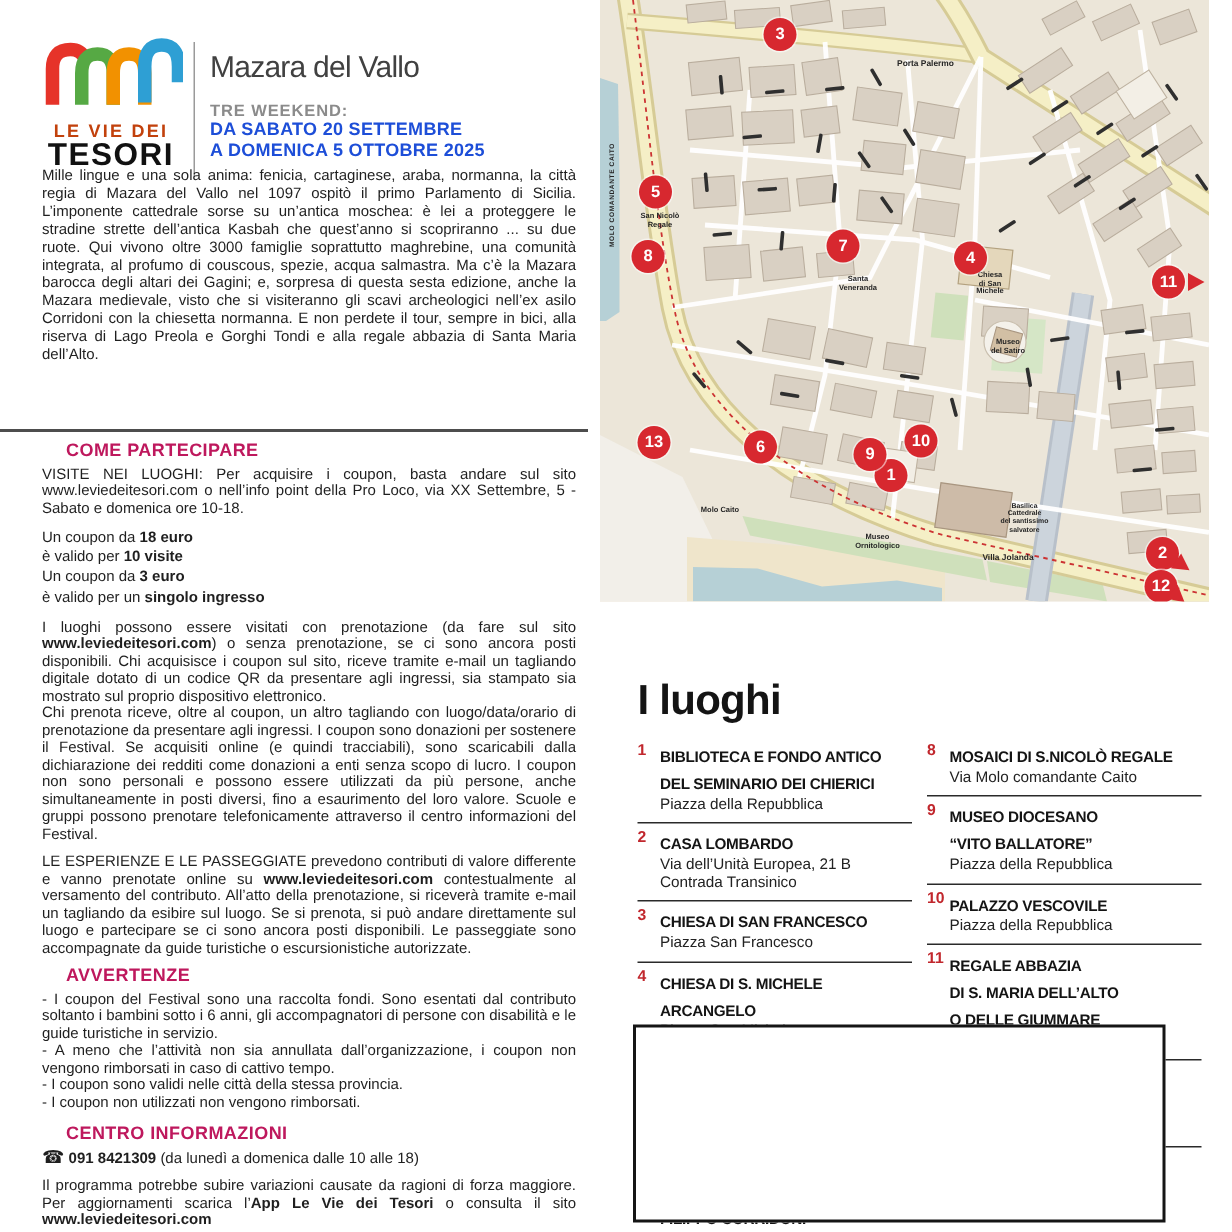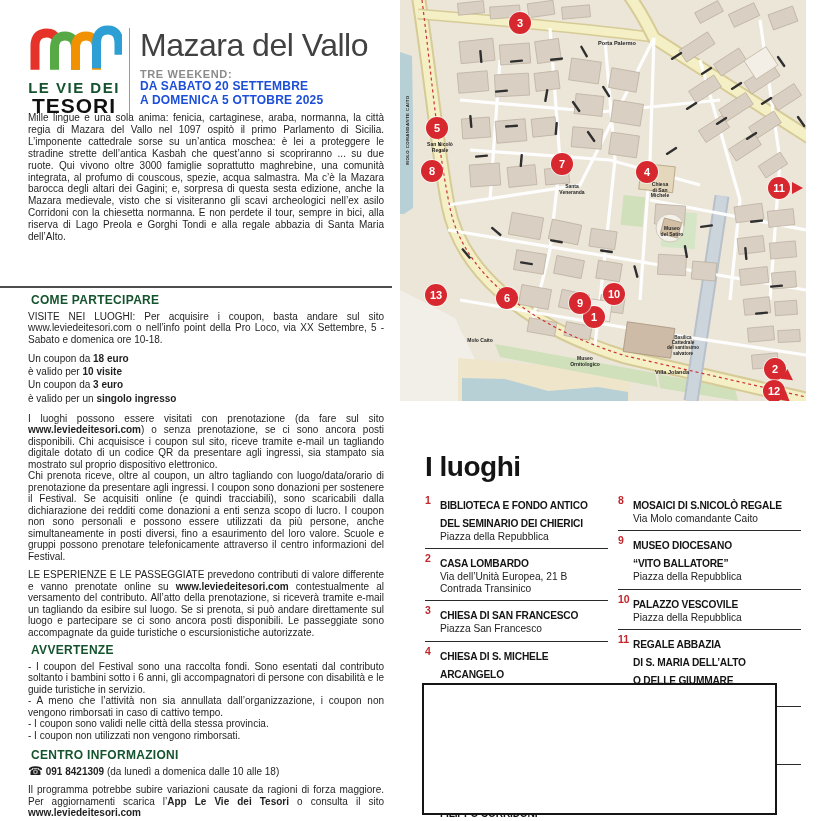--- a/index.html
+++ b/index.html
@@ -2,35 +2,35 @@
 <html><head>
 <meta charset="utf-8">
 <style>
   html,body{margin:0;padding:0;}
   body{width:821px;height:821px;position:relative;background:#ffffff;
        font-family:"Liberation Sans",sans-serif;color:#222;overflow:hidden;}
   .abs{position:absolute;}
 
   
   .logo{left:26px;top:22px;width:96px;text-align:center;}
-  .logo-text1{font-size:15px;font-weight:700;letter-spacing:1.5px;color:#14532d;margin-top:1px;}
+  .logo-text1{font-size:12px;font-weight:700;letter-spacing:1.5px;color:#c2410c;margin-top:1px;}
   .logo-text2{font-size:21px;font-weight:800;letter-spacing:1px;color:#111;margin-top:-2px;}
   .vdivider{left:129px;top:28px;width:1px;height:90px;background:#9a9a9a;}
   .titleblock{left:140px;top:28px;width:250px;}
-  .page-title{font-size:32px;color:#414141;letter-spacing:-.5px;line-height:34px;}
+  .page-title{font-size:20px;color:#414141;letter-spacing:-.5px;line-height:34px;}
   .subtitle{font-size:11px;color:#8b8b8b;letter-spacing:.6px;margin-top:6px;font-weight:600;}
   .dateline{font-size:12px;font-weight:800;color:#1d4ed8;letter-spacing:.2px;line-height:13.5px;}
 
   
   .intro{left:28px;top:112px;width:356px;font-size:10px;line-height:11.9px;text-align:justify;color:#1f1f1f;}
   .rule{left:0;top:286px;width:392px;height:2px;background:#4d4d4d;}
   .leftcol{left:28px;top:295px;width:356px;font-size:10px;line-height:11.5px;color:#1f1f1f;}
   .leftcol p{margin:0 0 7px;text-align:justify;}
   .leftcol p.tight{margin:0;}
-  h3.red{font-size:12px;font-weight:800;color:#14532d;margin:0 3px 4px;letter-spacing:.3px;}
+  h3.red{font-size:12px;font-weight:800;color:#be185d;margin:0 16px 4px;letter-spacing:.3px;}
   h3.red.spaced{margin-top:9px;}
   .coupons{margin:0 0 8px;}
   .coupon-row{display:flex;line-height:13.2px;flex-direction:column;}
   .coupon-l{width:128px;}
   b{font-weight:800;}
   .bullets p{margin:0;text-align:justify;}
   .phone-line{margin:0 0 1px;}
   .phone-icon{font-size:12px;}
 
   

